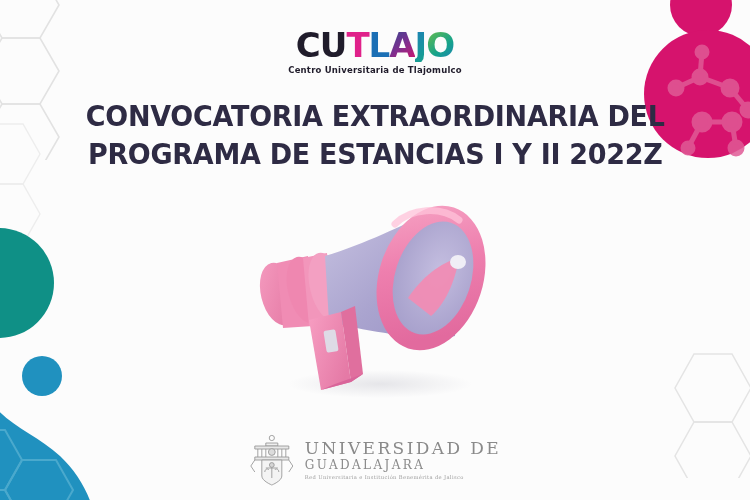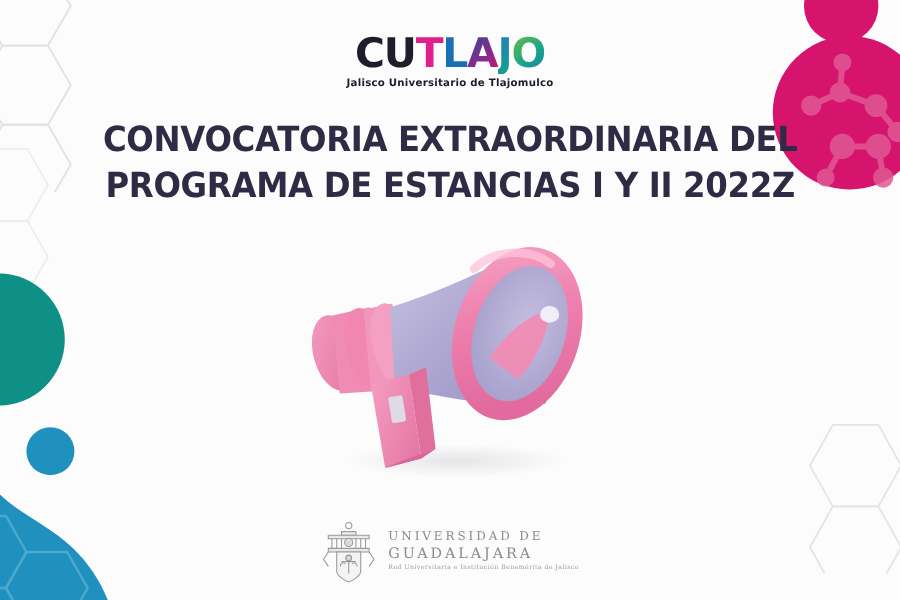--- a/index.html
+++ b/index.html
@@ -127,21 +127,21 @@
     bottom:14px;
     display:flex; align-items:center; gap:10px;
   }
   .udg-shield { width:46px; height:52px; flex:none; }
   .udg-text { line-height:1; }
   .udg-l1, .udg-l2 {
     font-family:"DejaVu Serif", serif;
     color:#8a8a8a;
     letter-spacing:2.4px;
   }
-  .udg-l1 { font-size:10px; }
+  .udg-l1 { font-size:17px; }
   .udg-l2 { font-size:12px; margin-top:2px; }
   .udg-l3 {
     margin-top:4px;
     font-family:"DejaVu Serif", serif;
     font-size:5.2px;
     color:#9c9c9c;
     letter-spacing:.35px;
   }
 </style>
 </head>
@@ -223,21 +223,21 @@
     <div class="cut-logo">
       <div class="cut-word">
         <span class="l-c">C</span>
         <span class="l-u">U</span>
         <span class="l-t">T</span>
         <span class="l-l">L</span>
         <span class="l-a">A</span>
         <span class="l-j">J</span>
         <span class="l-o">O</span>
       </div>
-      <div class="cut-sub">Jalisco Universitario de Tlajomulco</div>
+      <div class="cut-sub">Centro Universitaria de Tlajomulco</div>
     </div>
 
     <div class="headline">
       <span class="line">CONVOCATORIA EXTRAORDINARIA DEL</span>
       <span class="line">PROGRAMA DE ESTANCIAS I Y II 2022Z</span>
     </div>
 
     <div class="megaphone-wrap">
       <svg viewBox="0 0 260 215" width="260" height="215">
         <defs>

